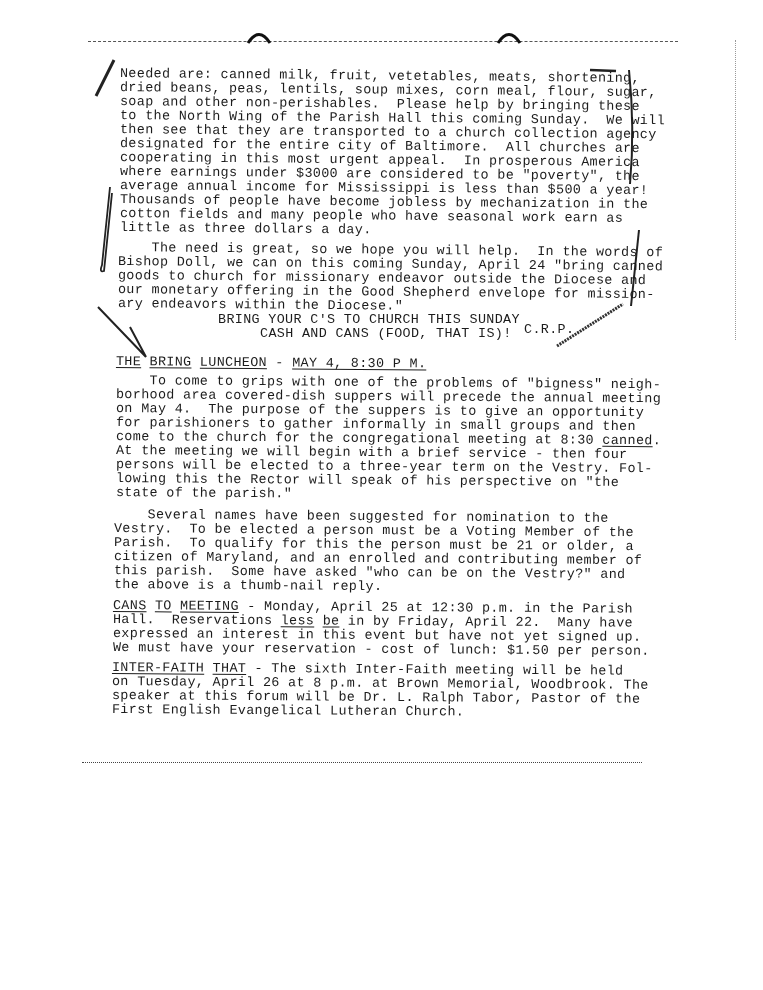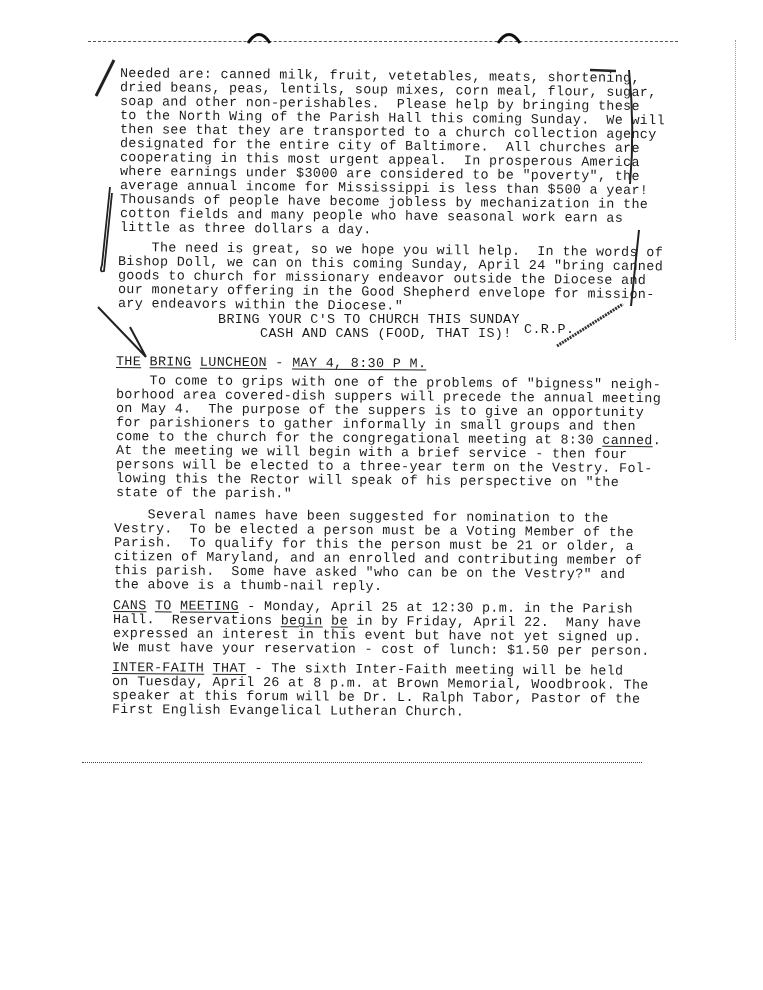--- a/index.html
+++ b/index.html
@@ -105,21 +105,21 @@
     <div class="line" style="left:114px;top:508px;transform:rotate(0.45deg);transform-origin:left">    Several names have been suggested for nomination to the</div>
     <div class="line" style="left:114px;top:522px;transform:rotate(0.45deg);transform-origin:left">Vestry.  To be elected a person must be a Voting Member of the</div>
     <div class="line" style="left:114px;top:536px;transform:rotate(0.45deg);transform-origin:left">Parish.  To qualify for this the person must be 21 or older, a</div>
     <div class="line" style="left:114px;top:550px;transform:rotate(0.45deg);transform-origin:left">citizen of Maryland, and an enrolled and contributing member of</div>
     <div class="line" style="left:114px;top:564px;transform:rotate(0.45deg);transform-origin:left">this parish.  Some have asked "who can be on the Vestry?" and</div>
     <div class="line" style="left:114px;top:578px;transform:rotate(0.45deg);transform-origin:left">the above is a thumb-nail reply.</div>
   </div>
 
   <div>
     <div class="line" style="left:113px;top:599px;transform:rotate(0.4deg);transform-origin:left"><span class="u">CANS</span> <span class="u">TO</span> <span class="u">MEETING</span><span> - Monday, April 25 at 12:30 p.m. in the Parish</span></div>
-    <div class="line" style="left:113px;top:613px;transform:rotate(0.4deg);transform-origin:left"><span>Hall.  Reservations </span><span class="u">begin</span> <span class="u">be</span><span> in by Friday, April 22.  Many have</span></div>
+    <div class="line" style="left:113px;top:613px;transform:rotate(0.4deg);transform-origin:left"><span>Hall.  Reservations </span><span class="u">less</span> <span class="u">be</span><span> in by Friday, April 22.  Many have</span></div>
     <div class="line" style="left:113px;top:627px;transform:rotate(0.4deg);transform-origin:left">expressed an interest in this event but have not yet signed up.</div>
     <div class="line" style="left:113px;top:641px;transform:rotate(0.4deg);transform-origin:left">We must have your reservation - cost of lunch: $1.50 per person.</div>
   </div>
 
   <div>
     <div class="line" style="left:112px;top:661px;transform:rotate(0.4deg);transform-origin:left"><span class="u">INTER-FAITH</span> <span class="u">THAT</span><span> - The sixth Inter-Faith meeting will be held</span></div>
     <div class="line" style="left:112px;top:675px;transform:rotate(0.4deg);transform-origin:left">on Tuesday, April 26 at 8 p.m. at Brown Memorial, Woodbrook. The</div>
     <div class="line" style="left:112px;top:689px;transform:rotate(0.4deg);transform-origin:left">speaker at this forum will be Dr. L. Ralph Tabor, Pastor of the</div>
     <div class="line" style="left:112px;top:703px;transform:rotate(0.4deg);transform-origin:left">First English Evangelical Lutheran Church.</div>
   </div>

